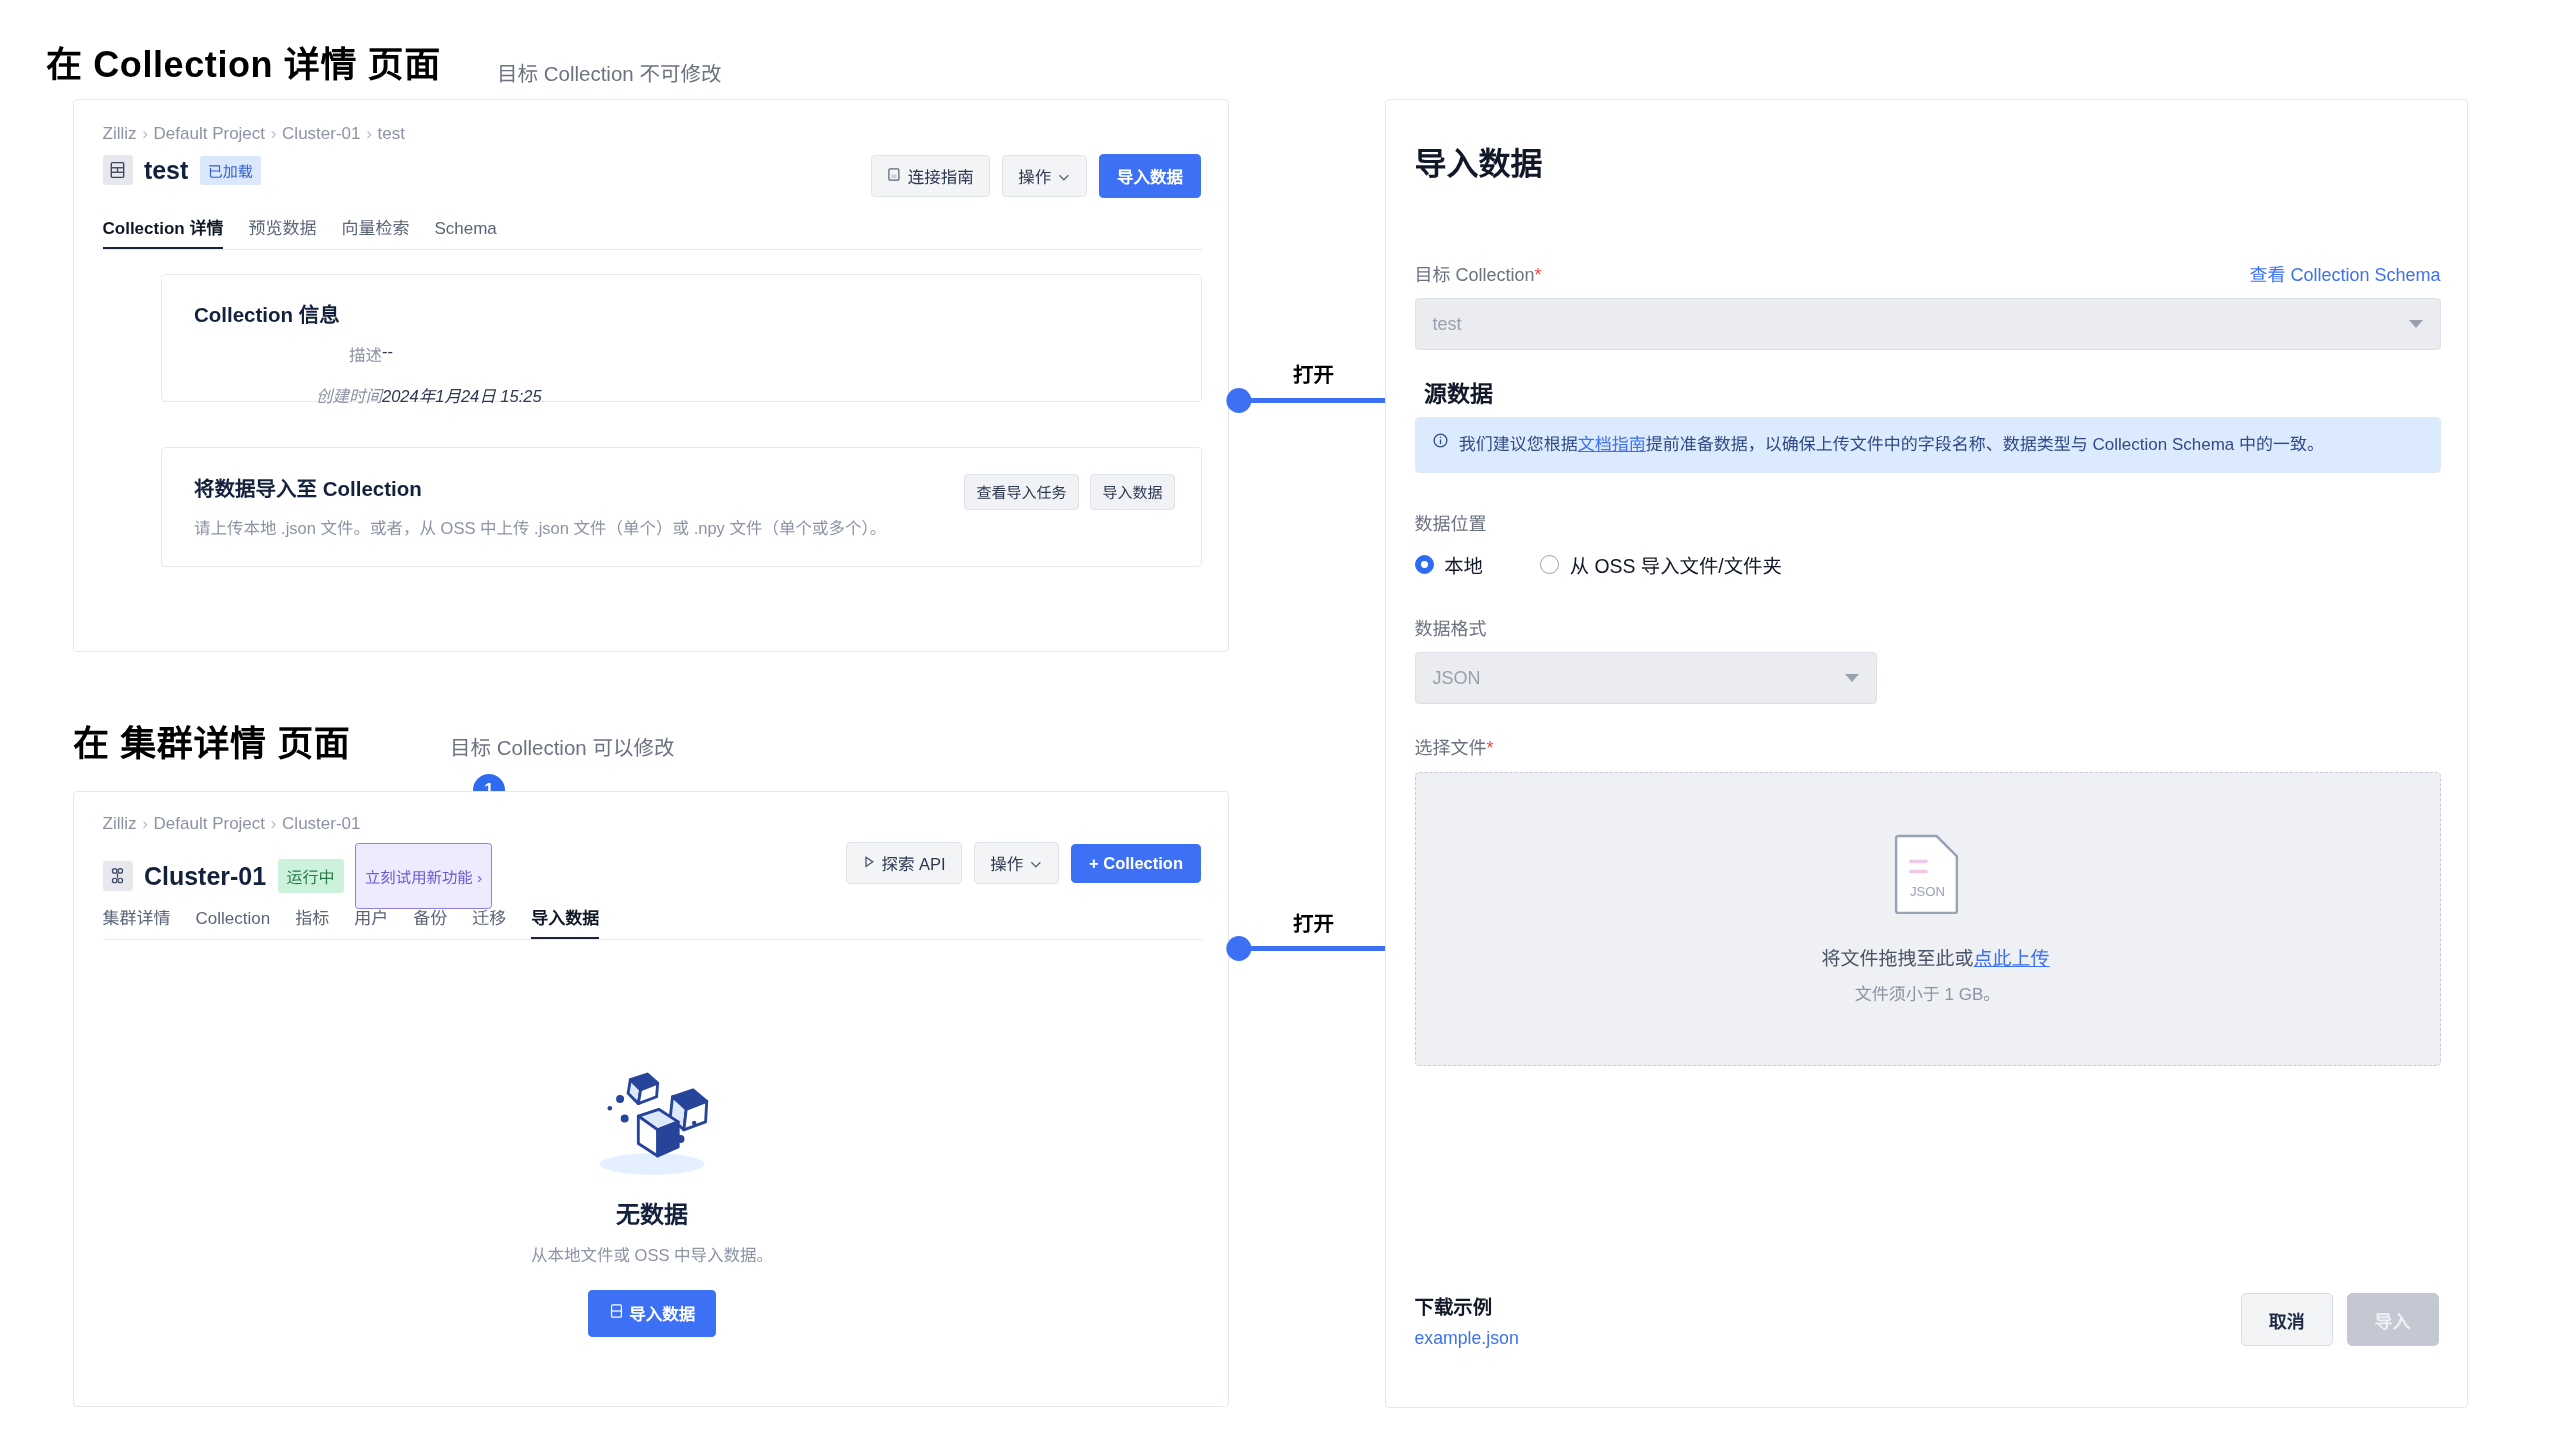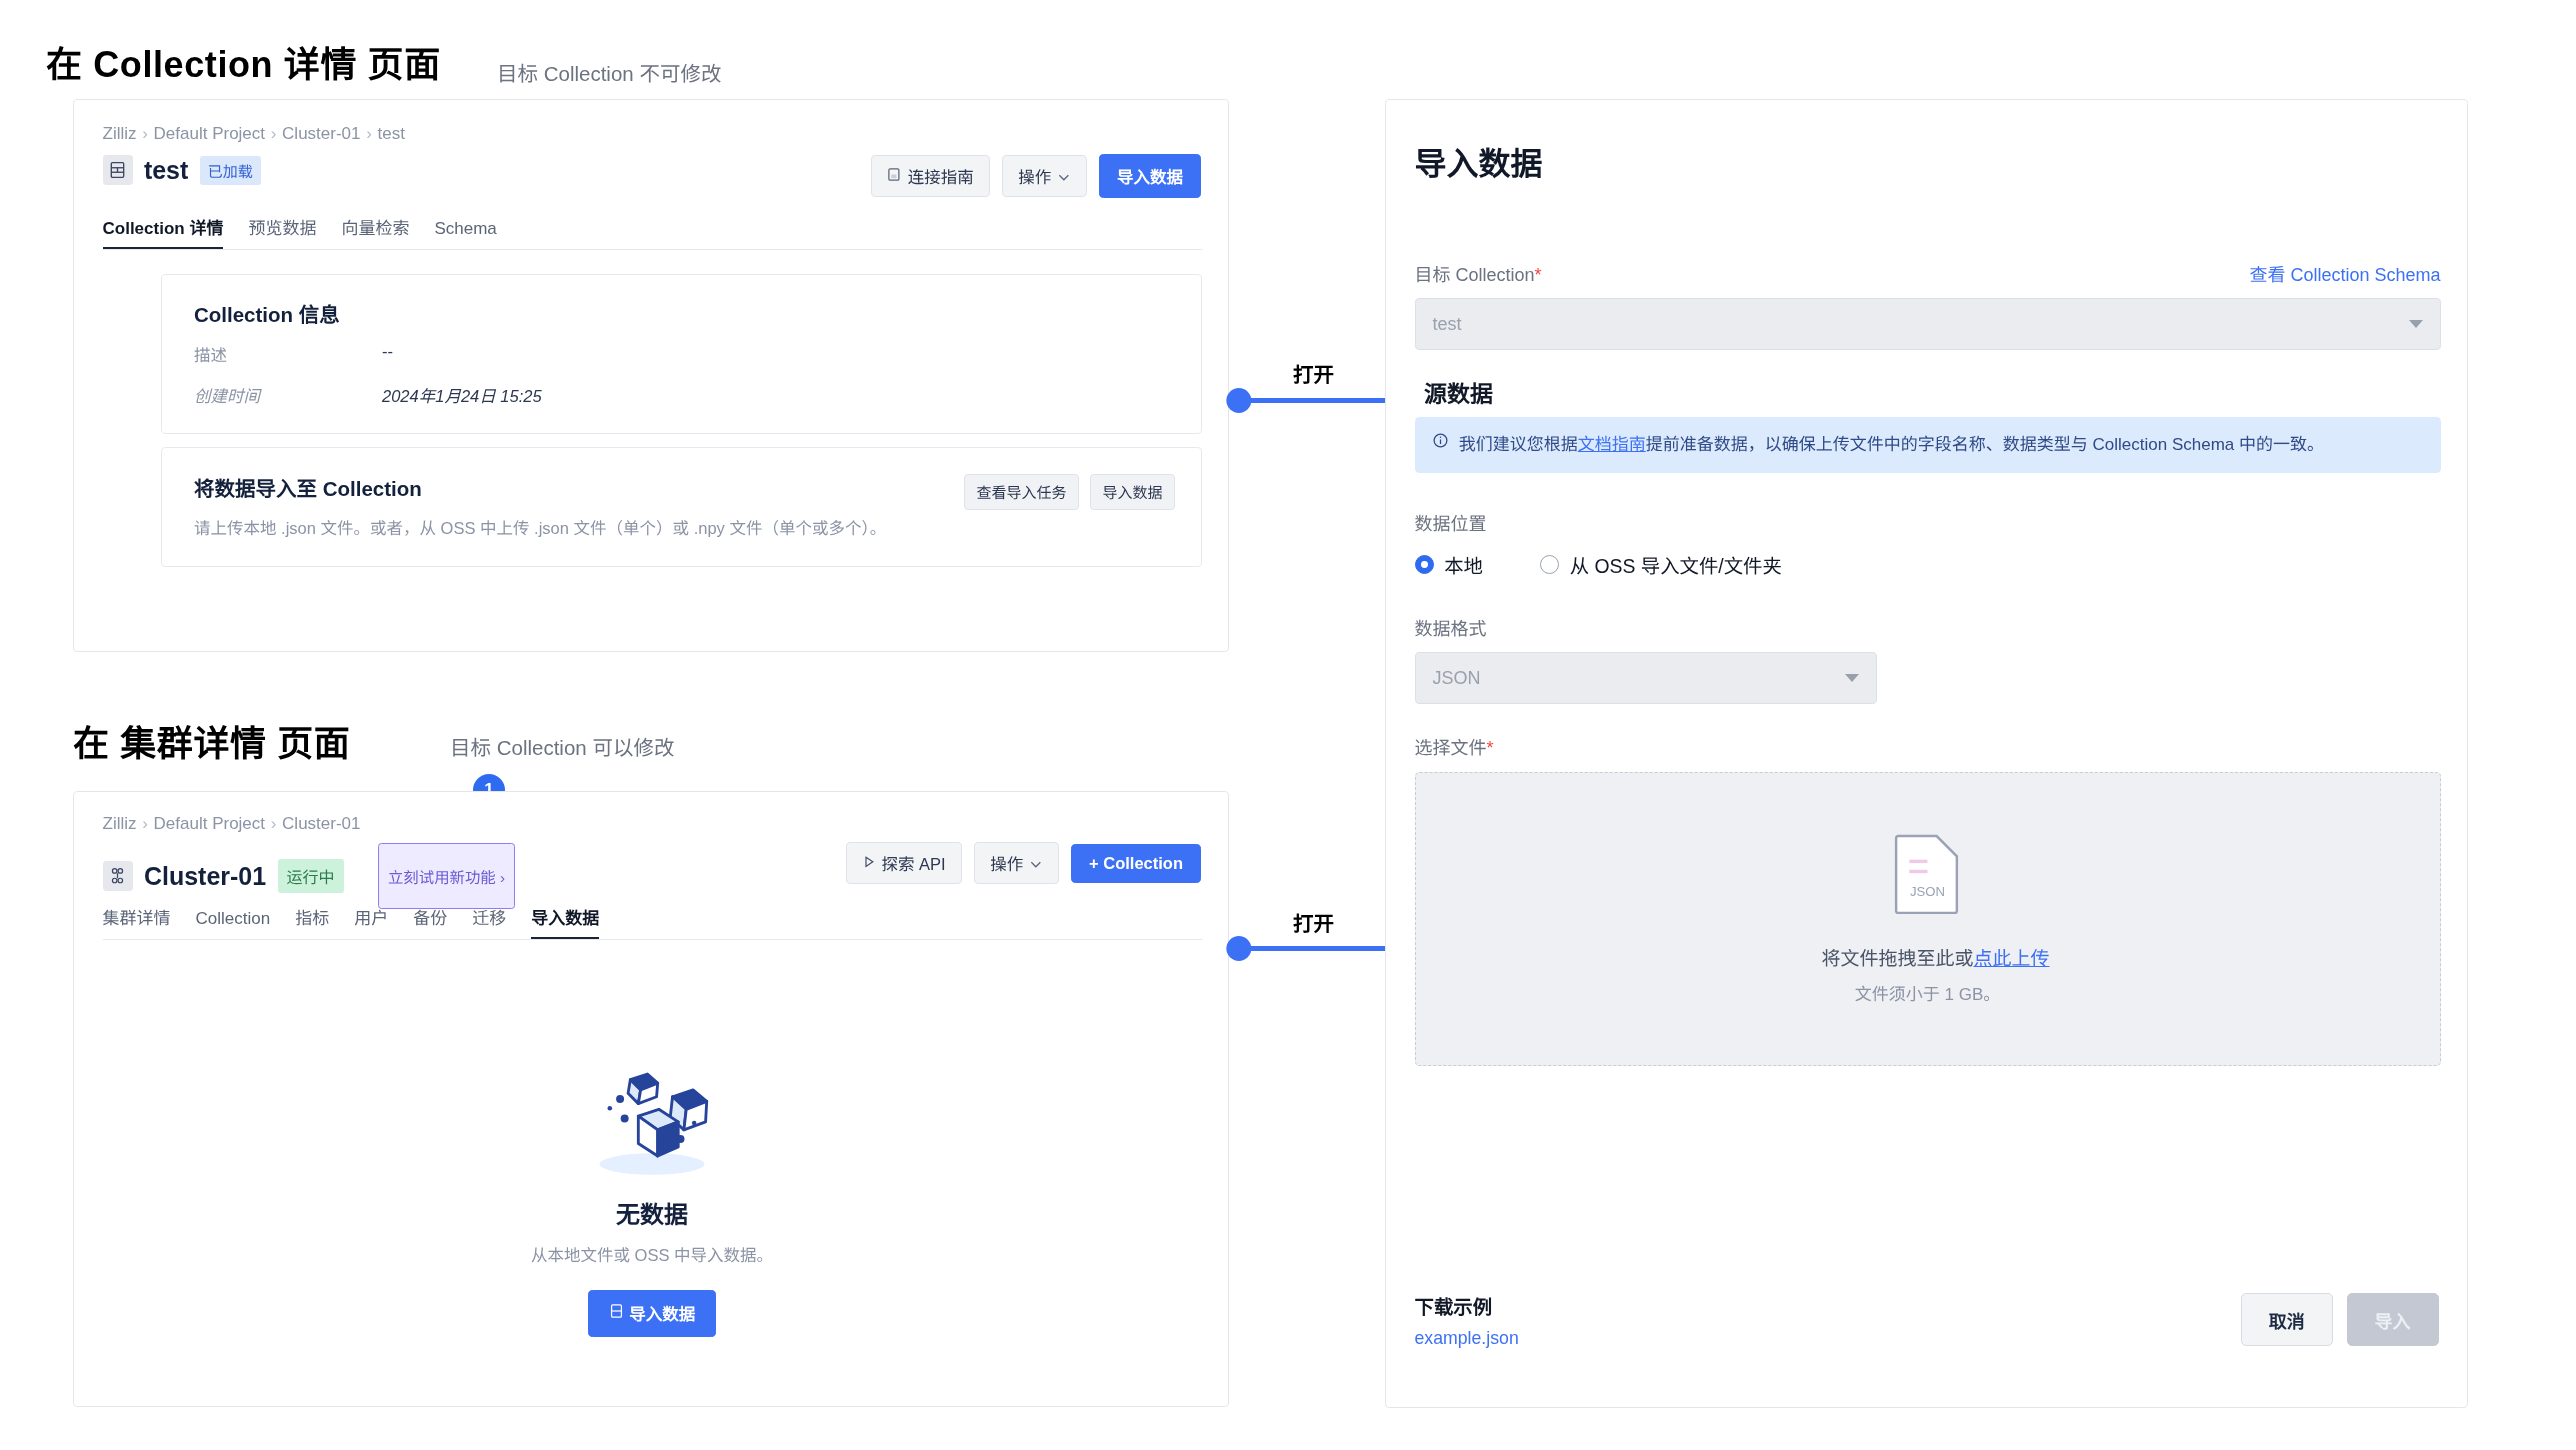--- a/index.html
+++ b/index.html
@@ -62,21 +62,20 @@
   }
   .badge-running {
     background: #cdf2dc; color: #2a7a4a;
     font-size: 16px; padding: 4.6px 9px; border-radius: 2.9px;
     white-space: nowrap;
   }
   .badge-feature {
     border: 1.7px solid #8e7ef0; color: #6a5bd4; background: #eeeaff;
     font-size: 15.4px; padding: 21px 9px; border-radius: 3.4px;
     white-space: nowrap;
-    margin-left: 23px;
   }
 
   
   .btn {
     display: inline-flex; align-items: center; justify-content: center;
     gap: 5.7px;
     border-radius: 4.6px;
     font-size: 16.5px;
     white-space: nowrap;
     cursor: pointer;
@@ -224,21 +223,21 @@
       <button class="btn btn-primary">导入数据</button>
     </div>
 
     <div class="tabs" style="position:absolute; left:28.5px; top:114px; width:1099px;">
       <div class="tab active">Collection 详情</div>
       <div class="tab">预览数据</div>
       <div class="tab">向量检索</div>
       <div class="tab">Schema</div>
     </div>
 
-    <div class="card" style="position:absolute; left:87px; top:174px; width:1041px; height:160px;">
+    <div class="card" style="position:absolute; left:87px; top:174px; width:1041px; height:128px;text-align:right;">
       <div class="card-h" style="position:absolute; left:32px; top:23px;">Collection 信息</div>
       <div class="kv" style="position:absolute; left:32px; top:67px;">
         <span class="k">描述</span>
         <span class="v">--</span>
       </div>
       <div class="kv" style="position:absolute; left:32px; top:108px;font-style:italic;">
         <span class="k">创建时间</span>
         <span class="v">2024年1月24日 15:25</span>
       </div>
     </div>

